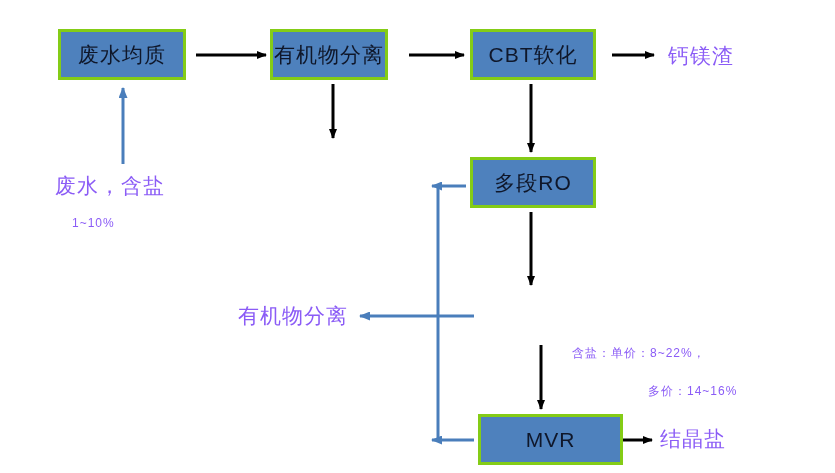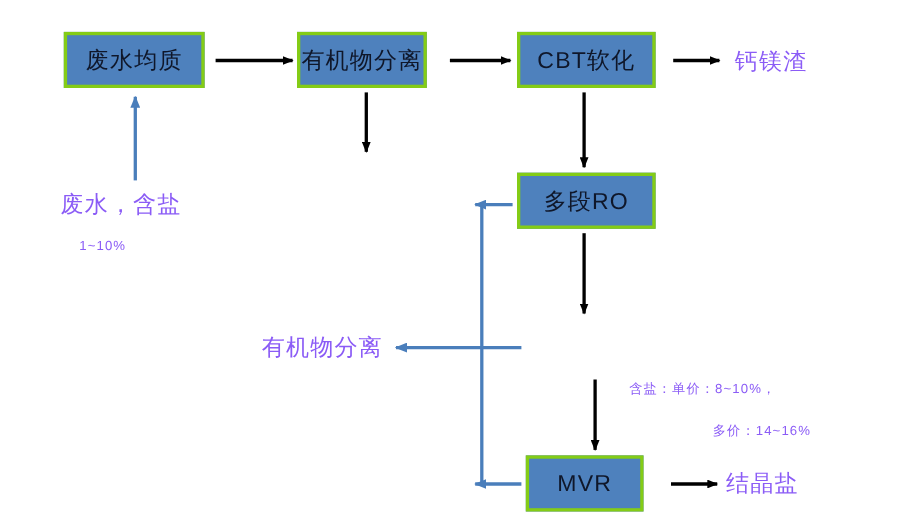--- a/index.html
+++ b/index.html
@@ -76,32 +76,32 @@
 
   <div class="node" style="left:470px;top:29px;width:126px;height:51px;">
     <span>CBT软化</span>
   </div>
 
   <div class="node" style="left:470px;top:157px;width:126px;height:51px;">
     <span>多段RO</span>
   </div>
 
 
-  <div class="node" style="left:478px;top:414px;width:107px;height:51px;">
+  <div class="node" style="left:478px;top:414px;width:145px;height:51px;">
     <span>MVR</span>
   </div>
 
   <div class="label" style="left:55px;top:172px;">废水，含盐</div>
 
   <div class="label num" style="left:72px;top:216px;">1~10%</div>
 
 
   <div class="label" style="left:668px;top:42px;">钙镁渣</div>
 
   <div class="label" style="left:238px;top:302px;">有机物分离</div>
 
-  <div class="label num" style="left:572px;top:345px;">含盐：单价：8~10%，</div>
+  <div class="label num" style="left:572px;top:345px;">含盐：单价：8~22%，</div>
 
   <div class="label num" style="left:648px;top:383px;">多价：14~16%</div>
 
   <div class="label" style="left:660px;top:425px;">结晶盐</div>
 
 </div>
 
 </body></html>

